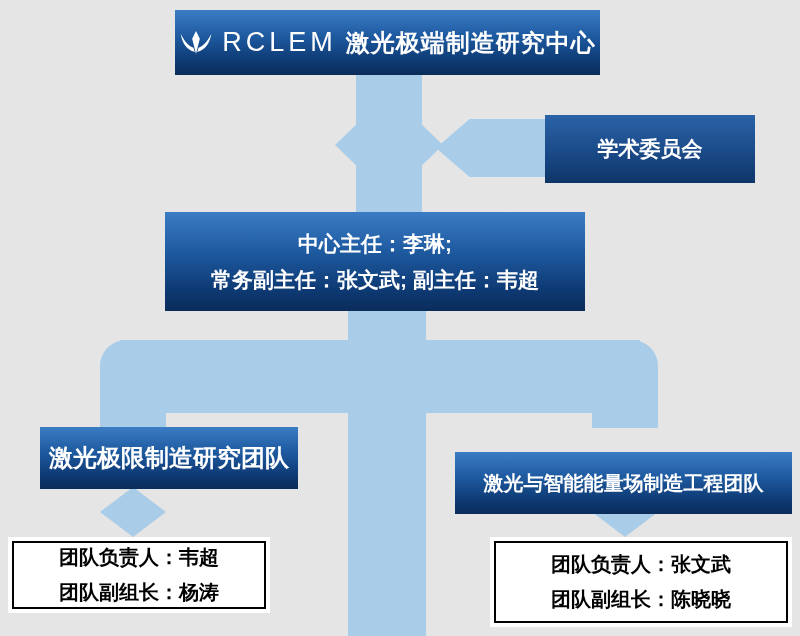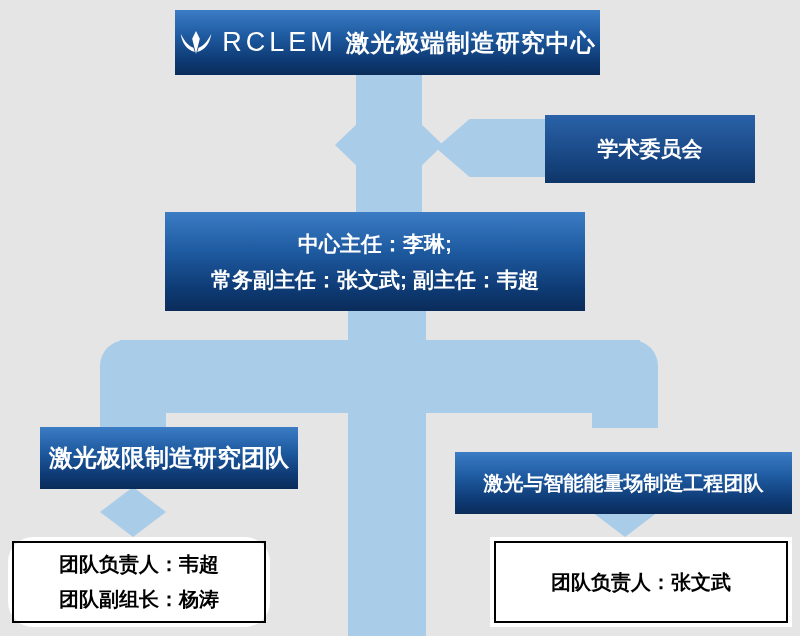--- a/index.html
+++ b/index.html
@@ -38,21 +38,21 @@
   .teamL{left:8px;top:427px;width:258px;height:62px;font-size:24px;font-weight:bold;margin-left:32px;}
   .teamR{left:455px;top:452px;width:337px;height:62px;font-size:20px;font-weight:bold;}
 
   
   .whitebox{position:absolute;background:#fff;padding:4px;box-sizing:border-box;}
   .whitebox .inner{
     border:2px solid #000;width:100%;height:100%;box-sizing:border-box;
     display:flex;flex-direction:column;align-items:center;justify-content:center;
     color:#000;font-size:20px;font-weight:bold;line-height:35px;text-align:center;
   }
-  .wbL{left:8px;top:537px;width:262px;height:90px;border-radius:25px;}
+  .wbL{left:8px;top:537px;width:262px;height:76px;}
   .wbR{left:490px;top:537px;width:302px;height:90px;}
 </style>
 </head>
 <body>
 
 <div class="canvas">
 
   <div class="conn stem1"></div>
   <div class="conn diamond d1"></div>
   <div class="conn arrow-band"></div>
@@ -93,16 +93,17 @@
 
   <div class="whitebox wbL">
     <div class="inner">
       <div>团队负责人：韦超</div>
       <div>团队副组长：杨涛</div>
     </div>
   </div>
   <div class="whitebox wbR">
     <div class="inner">
       <div>团队负责人：张文武</div>
+      <div>团队副组长：陈晓晓</div>
     </div>
   </div>
 
 </div>
 
 </body></html>

